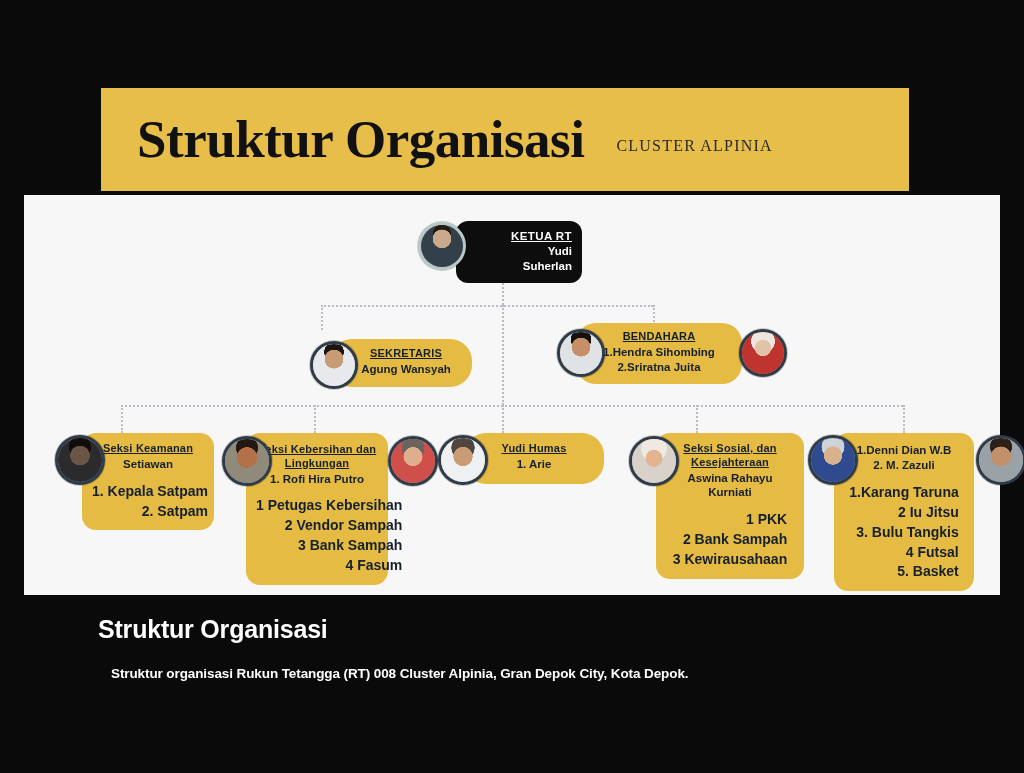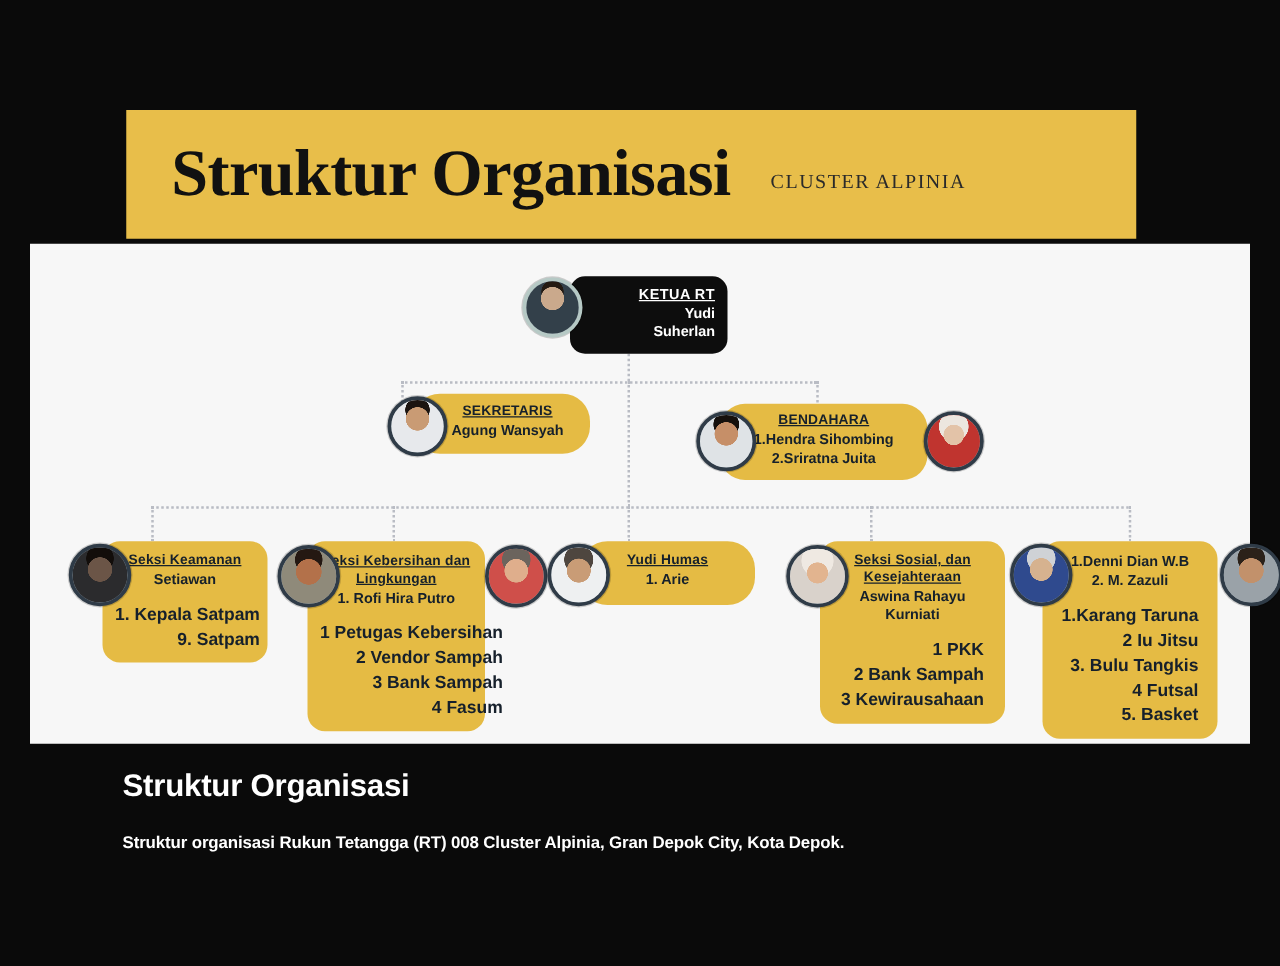--- a/index.html
+++ b/index.html
@@ -95,21 +95,21 @@
   }
   .avatar i{display:block;width:100%;height:100%;}
 
   
   .footer{position:absolute;left:98px;top:615px;width:820px;}
   .footer-title{
     font-size:25px;font-weight:700;color:#ffffff;letter-spacing:-0.2px;
     margin:0 0 22px 0;
   }
   .footer-desc{
-    font-size:13.5px;font-weight:700;color:#ffffff;letter-spacing:-0.1px;margin:0;
+    font-size:13.5px;font-weight:700;color:#ffffff;letter-spacing:-0.1px;margin:13px;
   }
 </style>
 </head>
 <body>
 
 <div id="stage">
 
   <div class="header-band">
     <div class="header-title">Struktur Organisasi</div>
     <div class="header-sub">CLUSTER ALPINIA</div>
@@ -138,21 +138,21 @@
              radial-gradient(circle at 50% 33%, #caa98c 0 26%, rgba(0,0,0,0) 27%),
              radial-gradient(circle at 50% 20%, #241a12 0 22%, rgba(0,0,0,0) 23%),
              linear-gradient(#33404a 0 100%);"></i>
       </div>
       <div class="box dark" style="margin-left:34px;width:126px;padding-top:8px;text-align:right;">
         <span class="role">KETUA RT</span>
         <span class="pname">Yudi Suherlan</span>
       </div>
     </div>
 
-    <div class="node" style="left:262px;top:120px;width:186px;">
+    <div class="node" style="left:262px;top:144px;width:186px;">
       <div class="avatar" style="left:24px;top:2px;width:42px;height:42px;">
         <i style="background:
              radial-gradient(circle at 50% 36%, #c99b74 0 27%, rgba(0,0,0,0) 28%),
              radial-gradient(circle at 50% 19%, #1b1410 0 24%, rgba(0,0,0,0) 25%),
              linear-gradient(#e7e9ec 0 100%);"></i>
       </div>
       <div class="box" style="margin-left:44px;width:142px;border-radius:22px;padding:8px 8px 10px 18px;">
         <span class="role">SEKRETARIS</span>
         <span class="pname">Agung Wansyah</span>
       </div>
@@ -183,21 +183,21 @@
         <i style="background:
              radial-gradient(circle at 50% 40%, #6b5547 0 28%, rgba(0,0,0,0) 29%),
              radial-gradient(circle at 50% 20%, #120d0a 0 26%, rgba(0,0,0,0) 27%),
              linear-gradient(#2b2b2d 0 100%);"></i>
       </div>
       <div class="box" style="margin-left:44px;width:132px;min-height:86px;padding-top:9px;">
         <span class="role">Seksi Keamanan</span>
         <span class="pname">Setiawan</span>
         <ul class="sublist center">
           <li>1. Kepala Satpam</li>
-          <li>9. Satpam</li>
+          <li>2. Satpam</li>
         </ul>
       </div>
     </div>
 
     <div class="node" style="left:180px;top:238px;width:200px;">
       <div class="avatar" style="left:18px;top:3px;width:44px;height:44px;">
         <i style="background:
              radial-gradient(circle at 50% 42%, #b3714a 0 30%, rgba(0,0,0,0) 31%),
              radial-gradient(circle at 50% 20%, #241812 0 26%, rgba(0,0,0,0) 27%),
              linear-gradient(#8f8a7a 0 100%);"></i>

